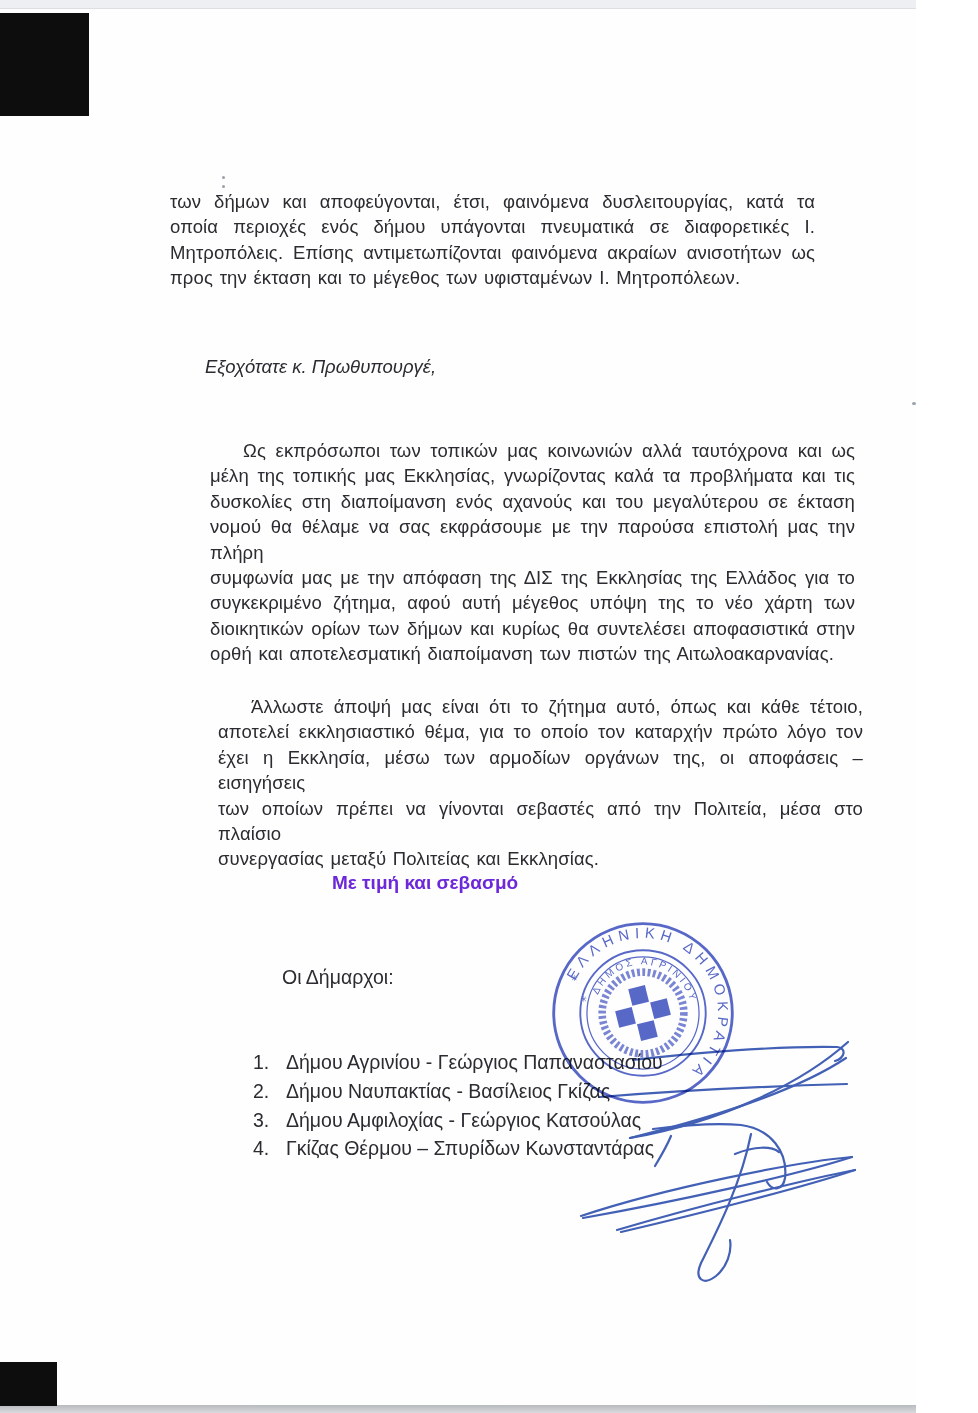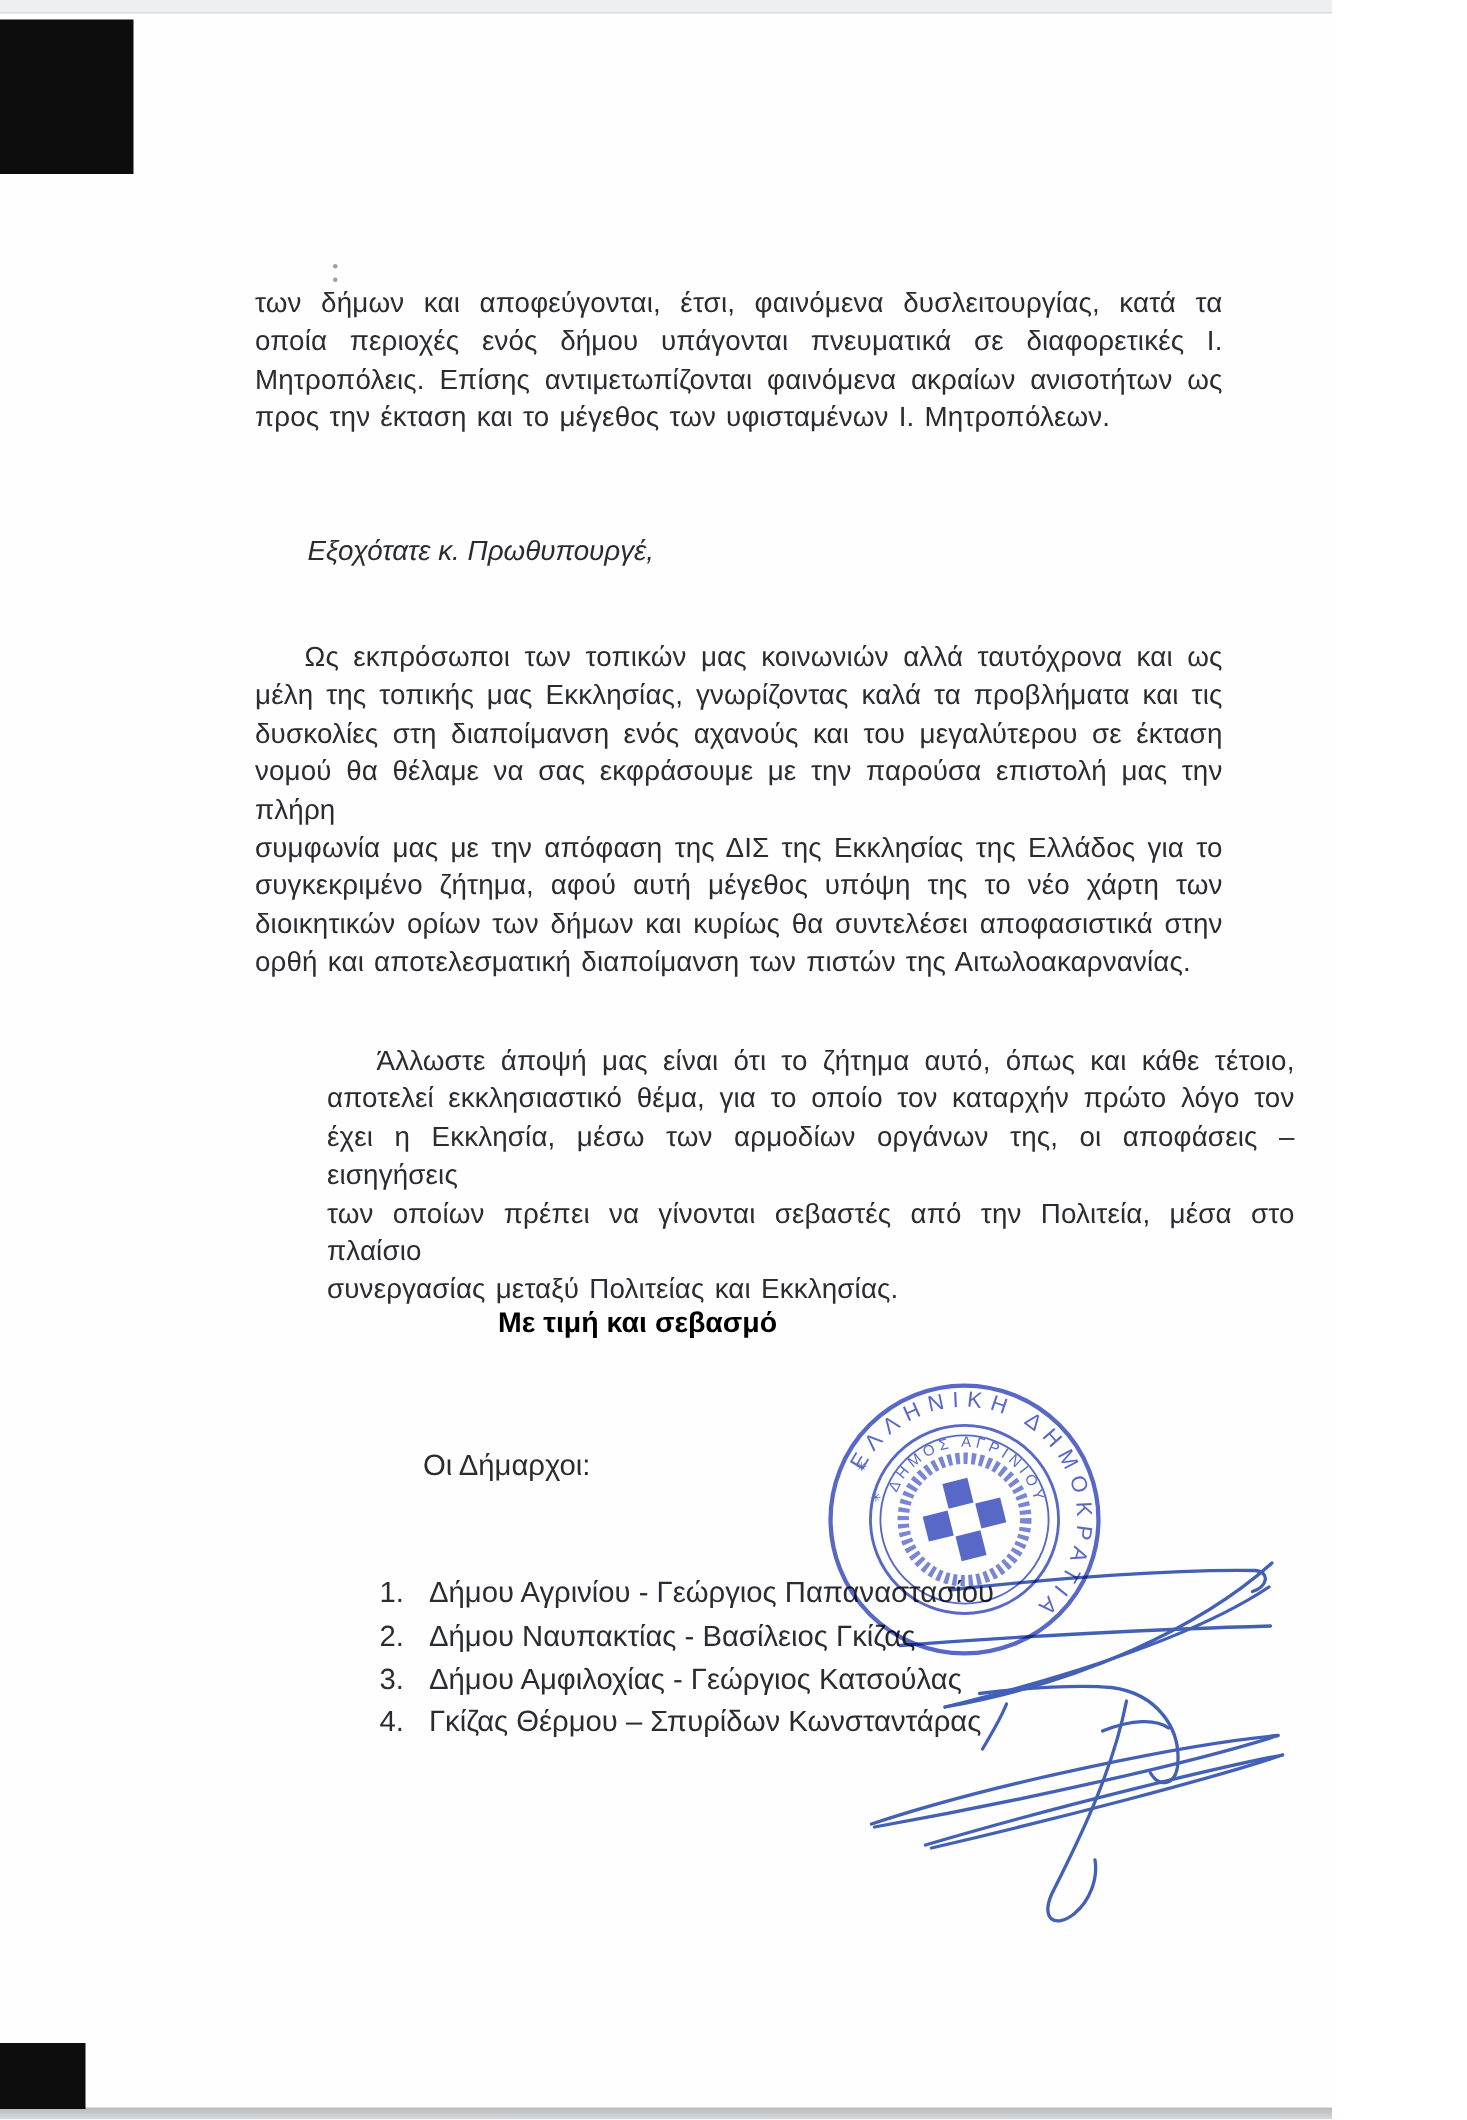--- a/index.html
+++ b/index.html
@@ -1,30 +1,30 @@
 <!DOCTYPE html>
 <html><head>
 <meta charset="utf-8">
 <style>
   html,body{margin:0;padding:0;background:#ffffff;}
   .page{position:relative;width:888px;height:1413px;background:#fefefe;overflow:hidden;
-        font-family:"Liberation Sans",sans-serif;color:#2b2c31;}
+        font-family:"Liberation Sans",sans-serif;color:#2b2c31;padding-left:28px;}
   .scan-topbar{position:absolute;left:0;top:0;width:978px;height:8px;background:#edeff2;border-bottom:1px solid #dcdee1;}
   .scan-bottombar{position:absolute;left:0;top:1405px;width:978px;height:8px;background:linear-gradient(#b7babe,#d8dadd);}
   .blackbox{position:absolute;background:#0d0d0d;}
   .box-tl{left:0;top:13px;width:89px;height:103px;}
   .box-bl{left:0;top:1362px;width:57px;height:44px;}
   .speck{position:absolute;background:#9aa0a8;border-radius:50%;}
   .para{position:absolute;left:170px;width:645px;font-size:18.5px;line-height:25.4px;
         letter-spacing:.1px;word-spacing:1.5px;}
   .line{text-align:justify;text-align-last:justify;}
   .line.last{text-align-last:left;}
   .line.indent{text-indent:33px;}
   .salutation{position:absolute;left:205px;top:356px;font-size:18.5px;font-style:italic;}
-  .closing{position:absolute;left:332px;top:872px;font-size:19px;font-weight:700;color:#000000;}
+  .closing{position:absolute;left:332px;top:872px;font-size:19px;font-weight:700;color:#6d28d9;}
   .sign-heading{position:absolute;left:250px;top:966px;font-size:19.5px;margin-left:32px;}
   .sign-list{position:absolute;left:253px;top:1048px;font-size:19.5px;line-height:28.8px;}
   .sign-row{display:flex;}
   .sign-num{width:33px;}
   .stamp{position:absolute;left:548px;top:918px;width:190px;height:190px;mix-blend-mode:multiply;opacity:.93;}
   .signature{position:absolute;left:555px;top:1020px;width:320px;height:300px;mix-blend-mode:multiply;}
 </style>
 </head>
 <body>
 
@@ -40,21 +40,21 @@
 
   <div class="para" style="top:189px;">
     <div class="line">των δήμων και αποφεύγονται, έτσι, φαινόμενα δυσλειτουργίας, κατά τα</div>
     <div class="line">οποία περιοχές ενός δήμου υπάγονται πνευματικά σε διαφορετικές Ι.</div>
     <div class="line">Μητροπόλεις. Επίσης αντιμετωπίζονται φαινόμενα ακραίων ανισοτήτων ως</div>
     <div class="line last">προς την έκταση και το μέγεθος των υφισταμένων Ι. Μητροπόλεων.</div>
   </div>
 
   <div class="salutation">Εξοχότατε κ. Πρωθυπουργέ,</div>
 
-  <div class="para" style="top:425px;">
+  <div class="para" style="top:438px;margin-left:40px;">
     <div class="line indent">Ως εκπρόσωποι των τοπικών μας κοινωνιών αλλά ταυτόχρονα και ως</div>
     <div class="line">μέλη της τοπικής μας Εκκλησίας, γνωρίζοντας καλά τα προβλήματα και τις</div>
     <div class="line">δυσκολίες στη διαποίμανση ενός αχανούς και του μεγαλύτερου σε έκταση</div>
     <div class="line">νομού θα θέλαμε να σας εκφράσουμε με την παρούσα επιστολή μας την πλήρη</div>
     <div class="line">συμφωνία μας με την απόφαση της ΔΙΣ της Εκκλησίας της Ελλάδος για το</div>
     <div class="line">συγκεκριμένο ζήτημα, αφού αυτή μέγεθος υπόψη της το νέο χάρτη των</div>
     <div class="line">διοικητικών ορίων των δήμων και κυρίως θα συντελέσει αποφασιστικά στην</div>
     <div class="line last">ορθή και αποτελεσματική διαποίμανση των πιστών της Αιτωλοακαρνανίας.</div>
   </div>
 

